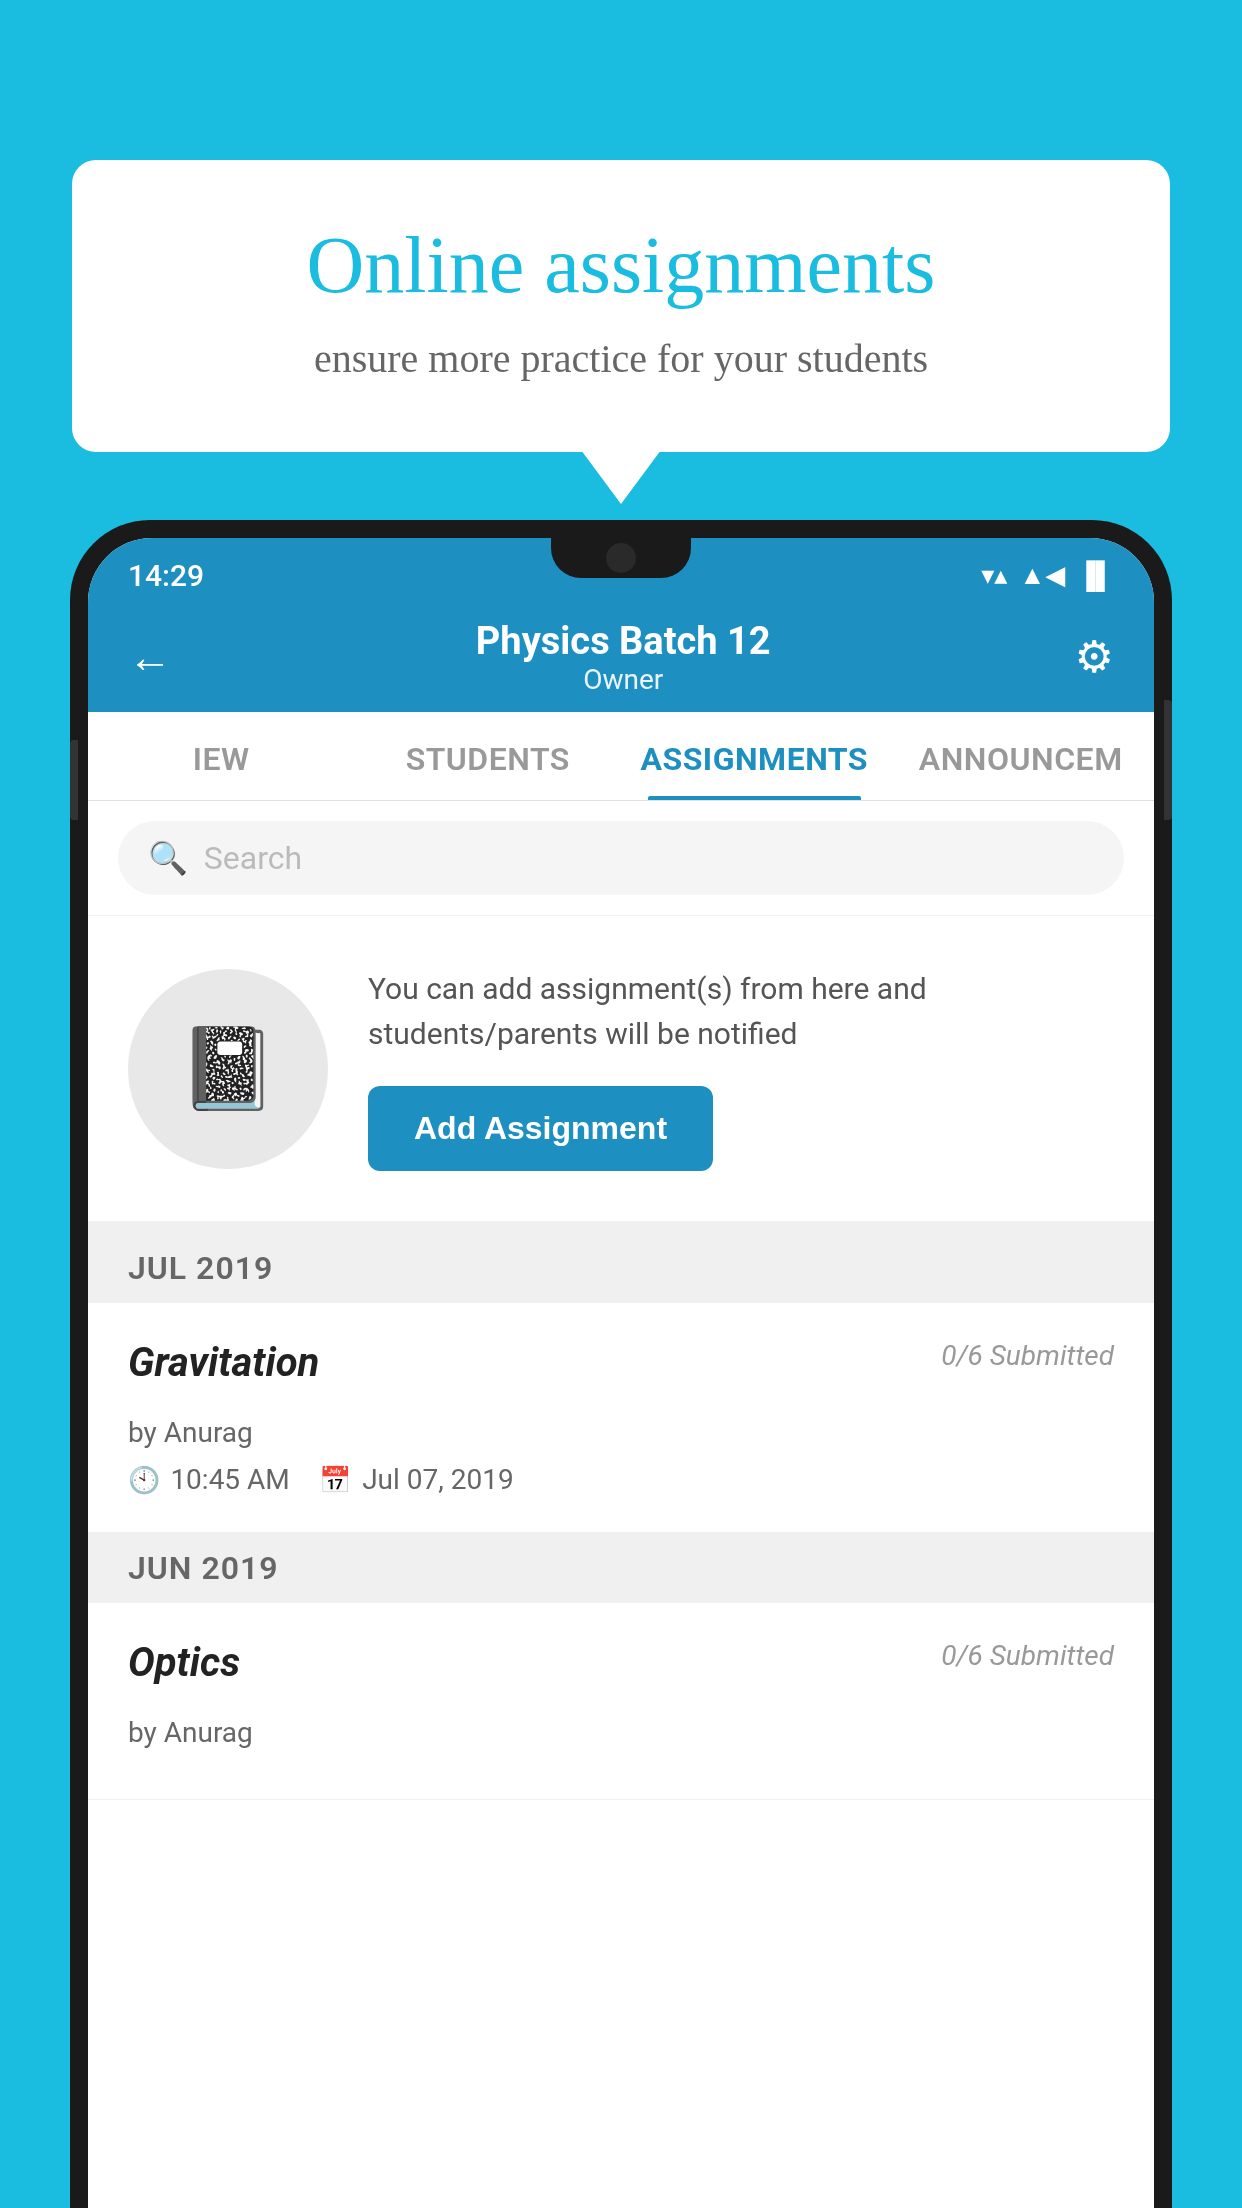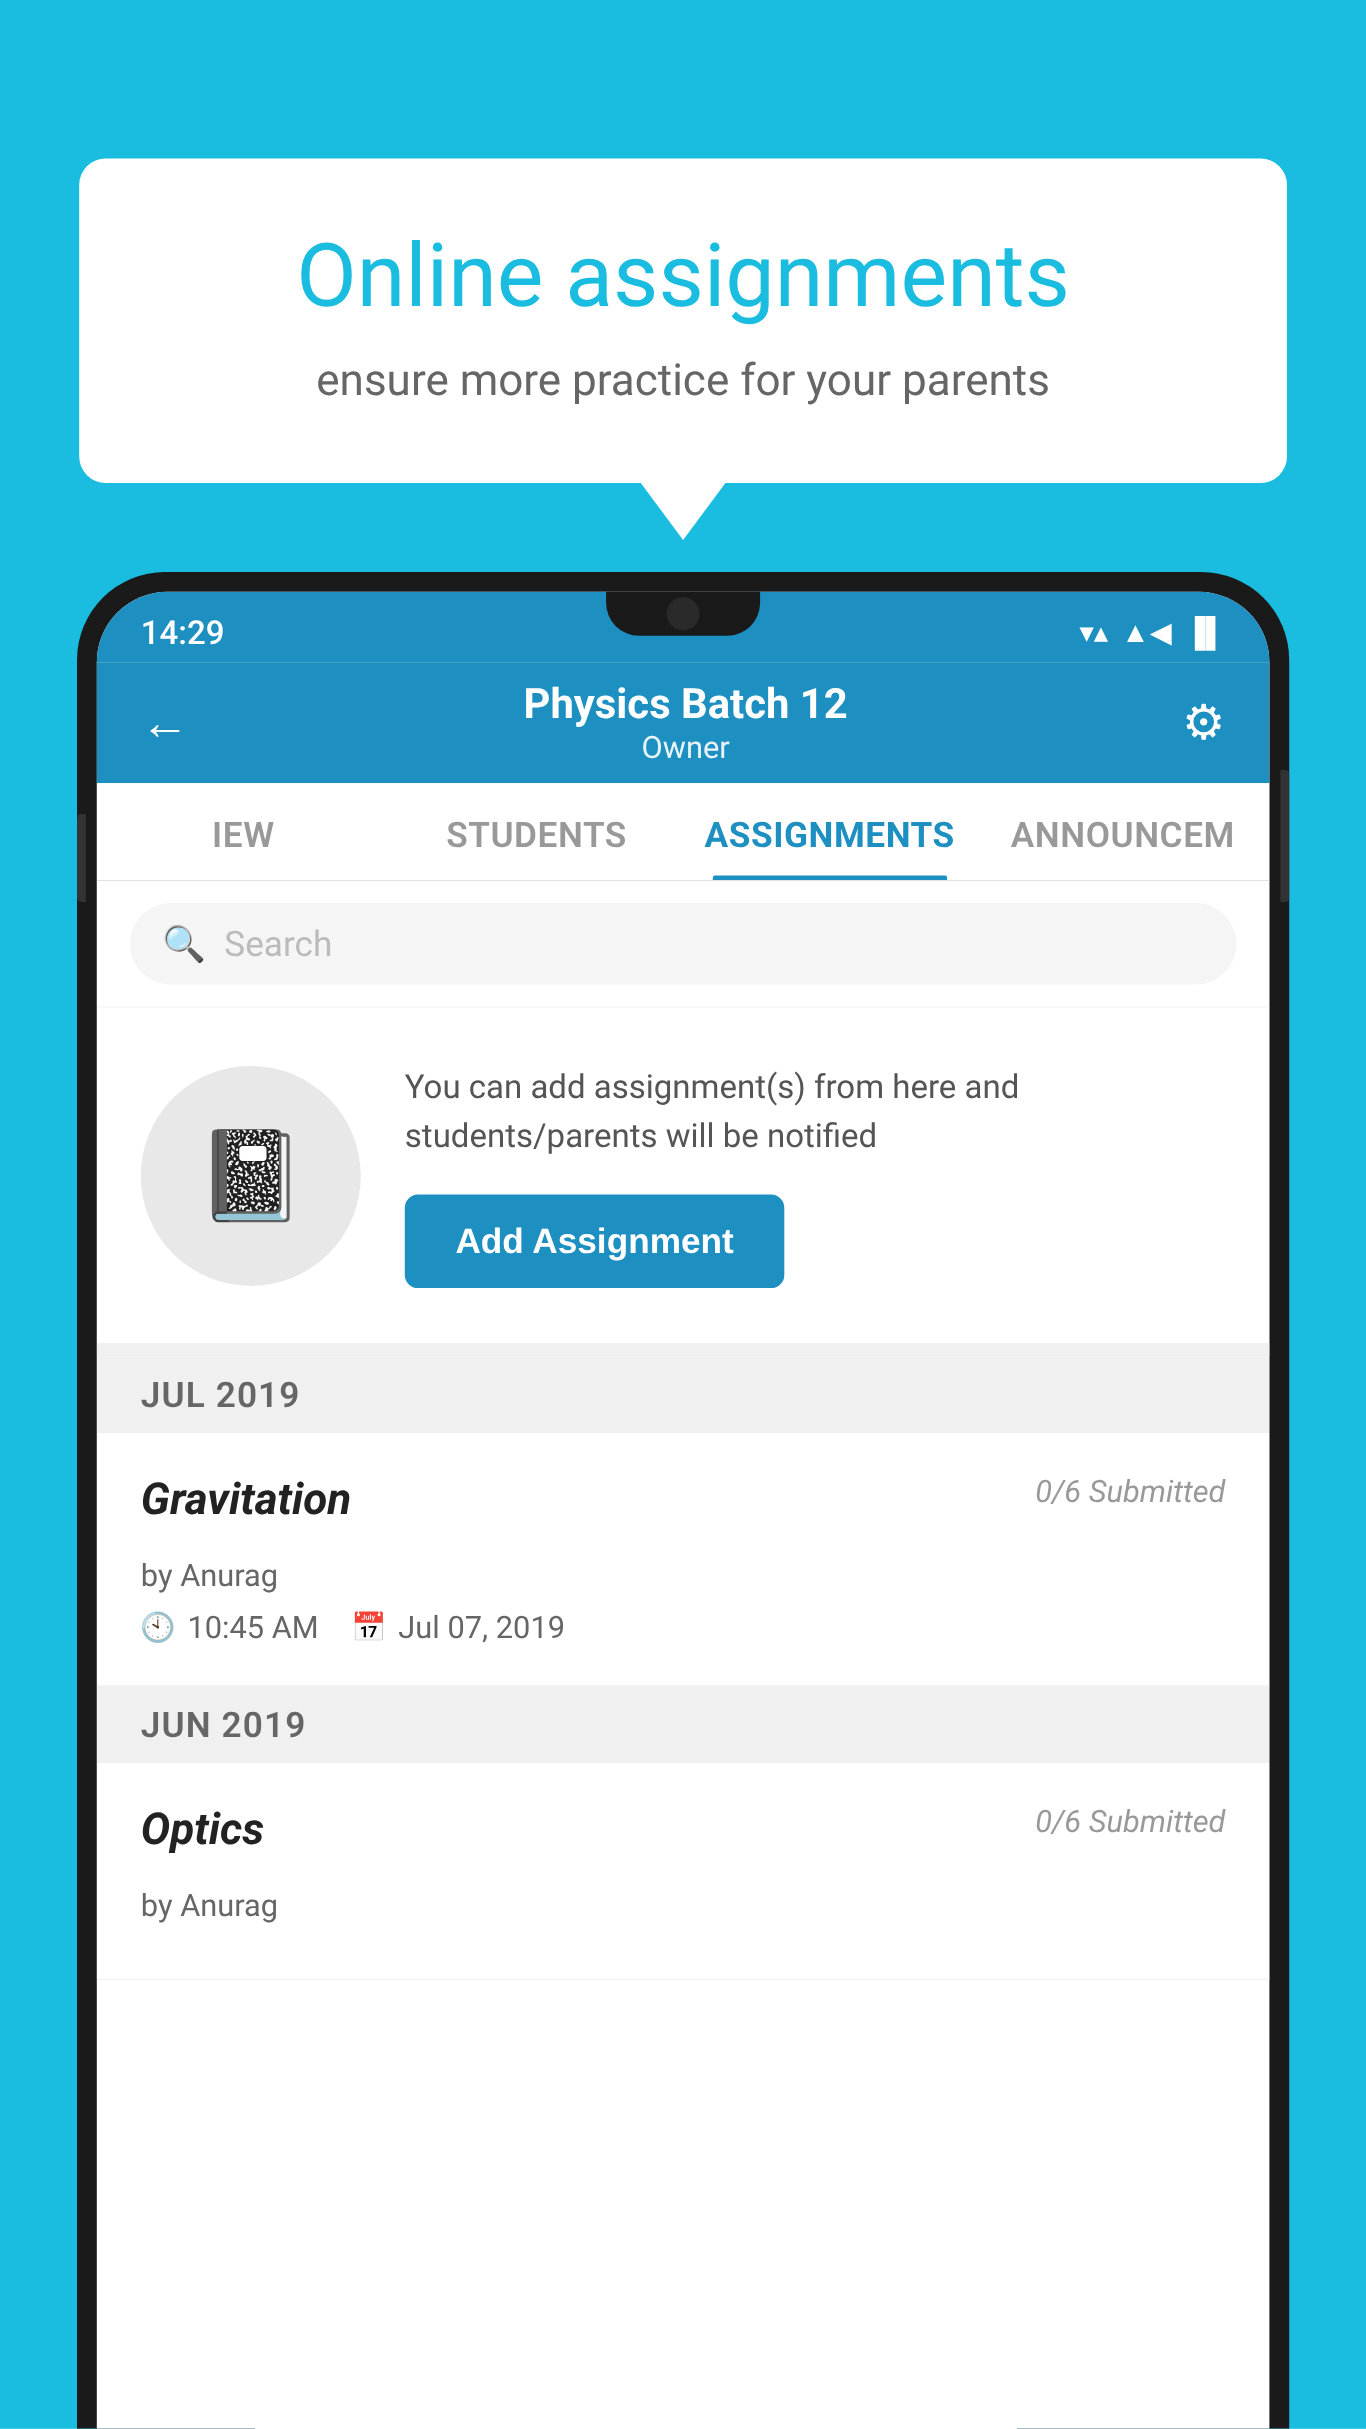--- a/index.html
+++ b/index.html
@@ -9,23 +9,24 @@
       height: 2208px;
       background-color: #1ABCDF;
       font-family: 'Roboto', Arial, sans-serif;
       overflow: hidden;
       position: relative;
     }
 
     
     .speech-bubble-container {
       position: absolute;
-      top: 144px;
+      top: 160px;
       left: 72px;
       right: 72px;
+      font-family: Liberation Serif, serif;
     }
 
     .speech-bubble {
       background: white;
       border-radius: 24px;
       padding: 60px 80px 70px;
       position: relative;
     }
 
     .speech-bubble::after {
@@ -362,21 +363,21 @@
       background: #333;
       border-radius: 0 4px 4px 0;
     }
   </style>
 </head>
 <body>
 
 <div class="speech-bubble-container">
   <div class="speech-bubble">
     <div class="speech-bubble-title">Online assignments</div>
-    <div class="speech-bubble-subtitle">ensure more practice for your parents</div>
+    <div class="speech-bubble-subtitle">ensure more practice for your students</div>
   </div>
 </div>
 
 <div class="phone-device">
   <div class="phone-outer">
 
     <div class="phone-side-btn-left"></div>
     <div class="phone-side-btn-right"></div>
 
     <div class="phone-notch">

